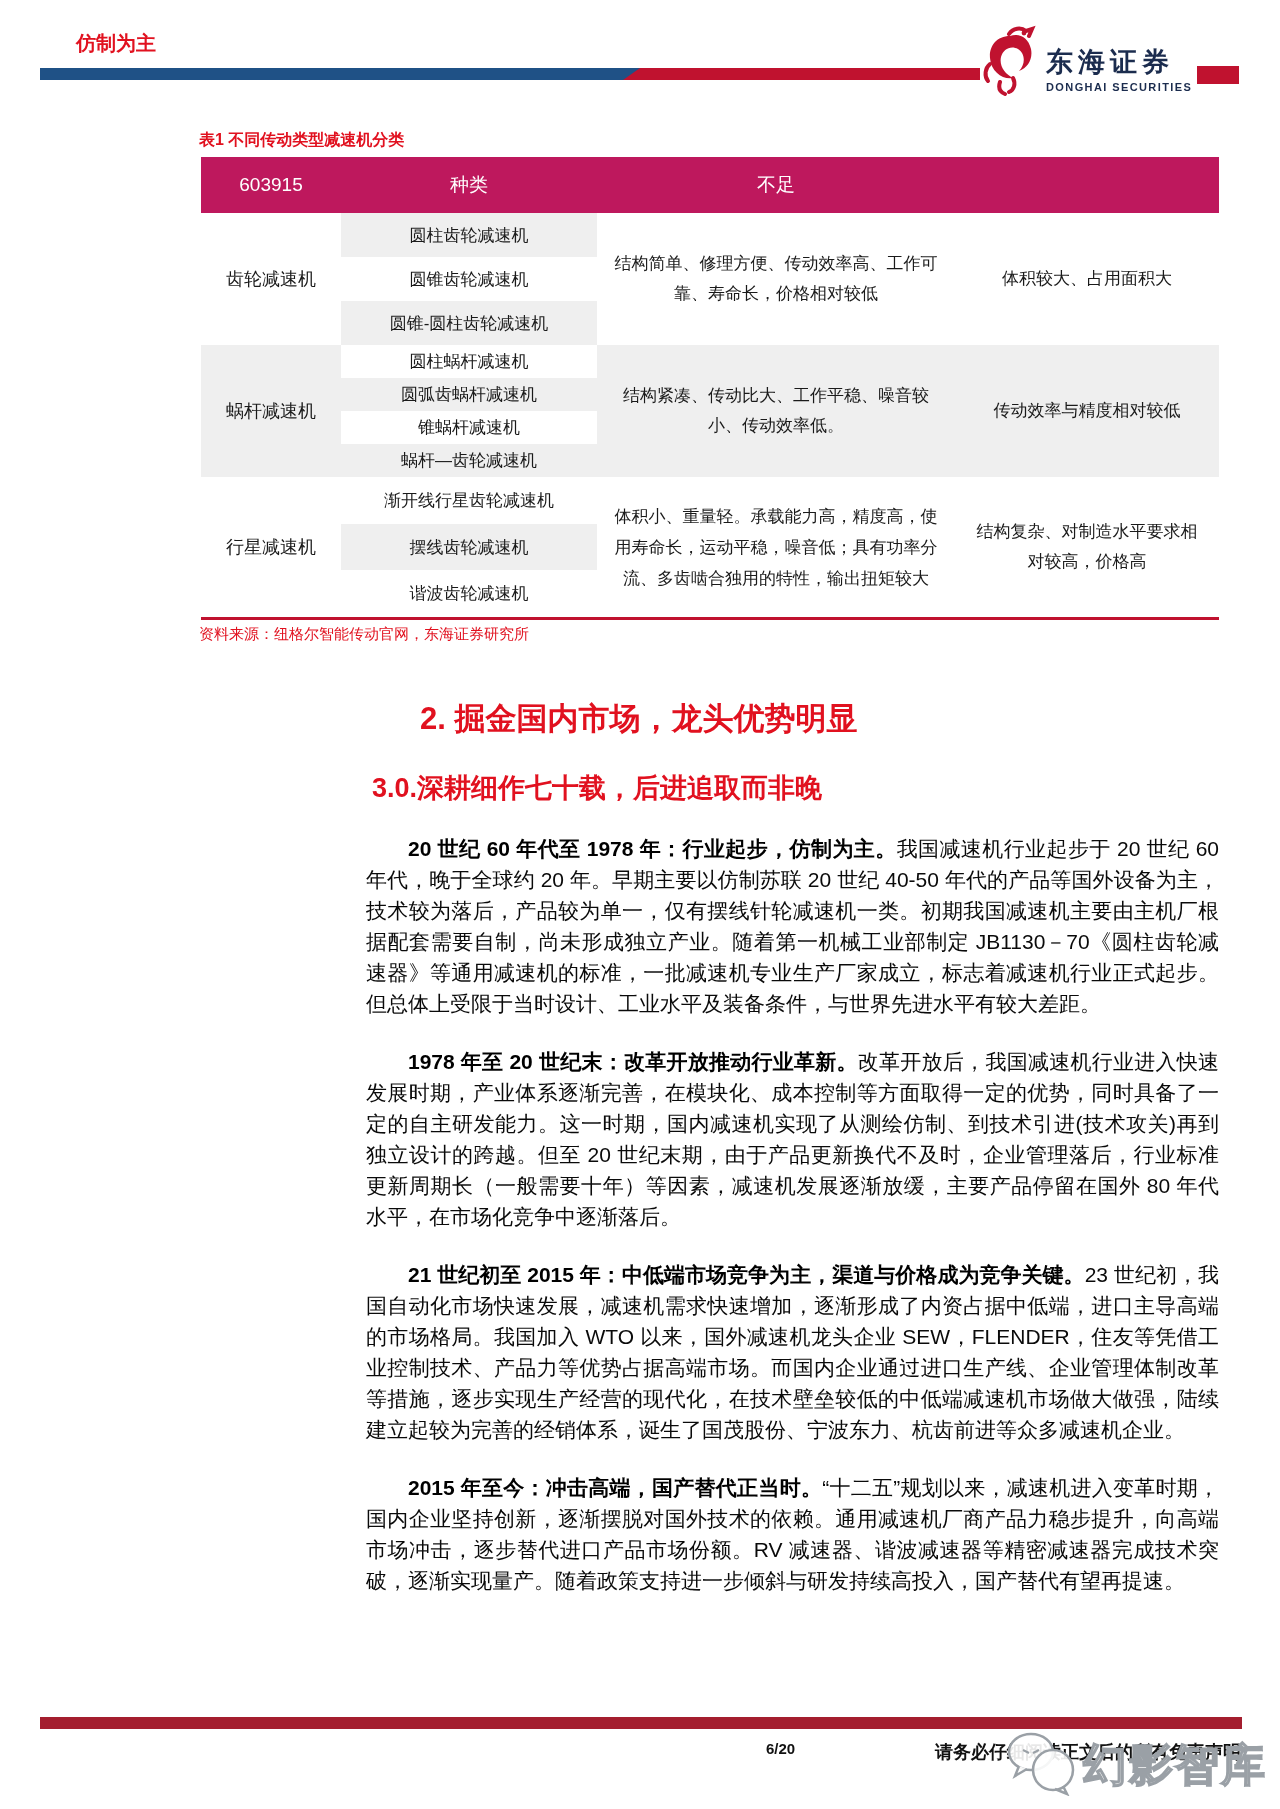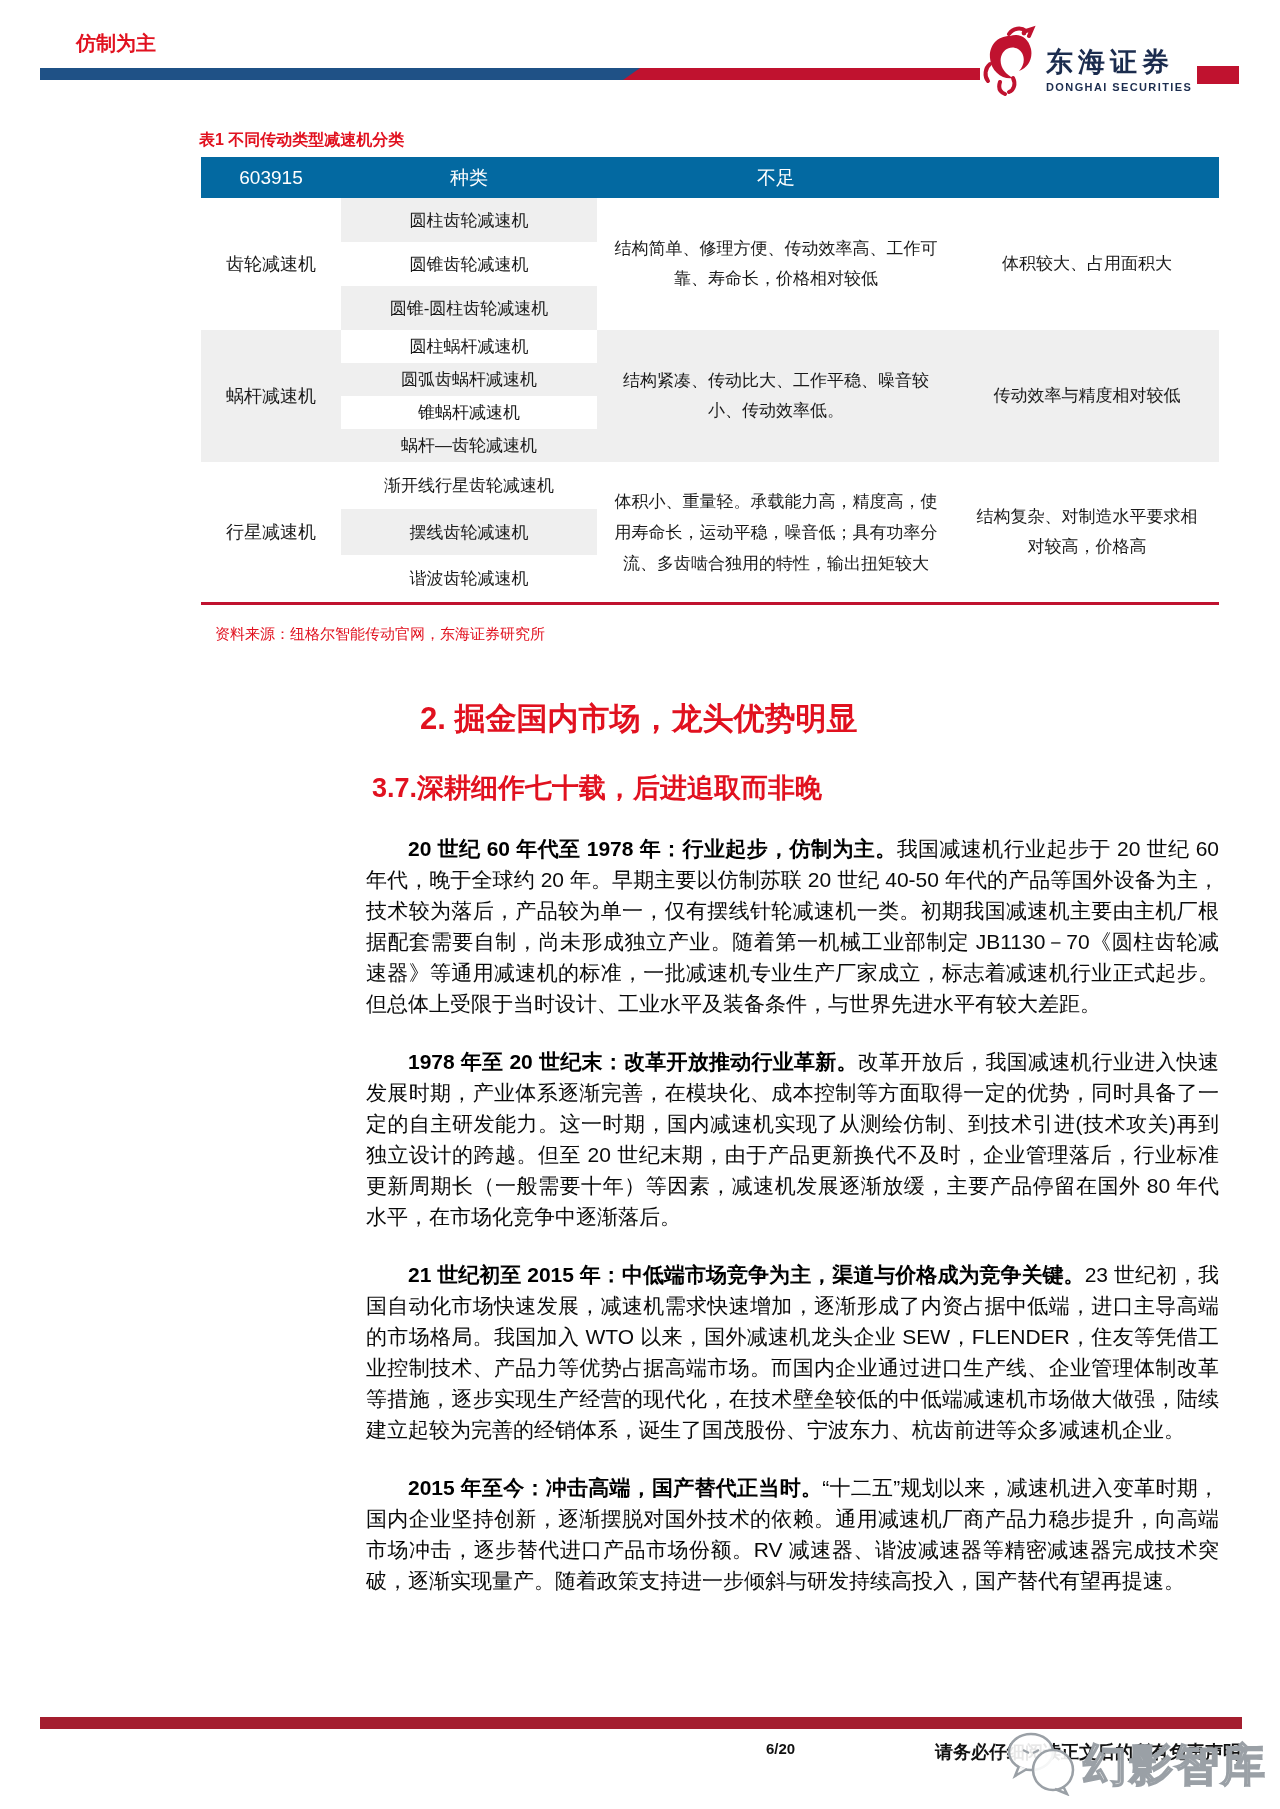--- a/index.html
+++ b/index.html
@@ -15,32 +15,32 @@
         display:flex;align-items:center;gap:8px;}
   .logo-text{display:flex;flex-direction:column;line-height:1;margin-top:17px;}
   .logo-cn{font-size:27px;font-weight:bold;color:#1B2C4E;letter-spacing:5px;white-space:nowrap;}
   .logo-en{font-size:11px;font-weight:bold;color:#1B2C4E;letter-spacing:1.4px;margin-top:6px;white-space:nowrap;}
   .logo-red-block{position:absolute;left:1197px;top:66px;width:42px;height:18px;background:#C0122F;}
 
   
   .table-title{position:absolute;left:199px;top:130px;font-size:16px;font-weight:bold;color:#E1111F;}
   .tbl{position:absolute;left:201px;top:157px;width:1018px;border-bottom:3px solid #C0122F;
        font-size:17px;color:#1a1a1a;}
-  .tbl-header{display:grid;grid-template-columns:140px 256px 358px 264px;height:41px;
-              background:#0369a1;color:#fff;font-size:19px;font-weight:500;}
+  .tbl-header{display:grid;grid-template-columns:140px 256px 358px 264px;height:56px;
+              background:#be185d;color:#fff;font-size:19px;font-weight:500;}
   .tbl-header div{display:flex;align-items:center;justify-content:center;}
   .tbl-group{display:grid;grid-template-columns:140px 256px 358px 264px;}
   .g1{height:132px;} .g2{height:132px;background:#EFEFEF;} .g3{height:140px;}
   .cell{display:flex;align-items:center;justify-content:center;text-align:center;line-height:30px;}
   .cat{font-size:18px;}
   .subcol{display:flex;flex-direction:column;}
   .subrow{flex:1;display:flex;align-items:center;justify-content:center;text-align:center;}
   .bg-g{background:#EFEFEF;} .bg-w{background:#FFFFFF;}
   .feat,.weak{padding:0 16px;}
-  .source-note{position:absolute;left:199px;top:625px;font-size:15px;color:#E1111F;margin-left:16px;}
+  .source-note{position:absolute;left:199px;top:625px;font-size:15px;color:#E1111F;}
 
   
   .h2{position:absolute;left:420px;top:698px;font-size:31px;font-weight:bold;color:#E1111F;}
   .h21{position:absolute;left:372px;top:770px;font-size:27px;font-weight:bold;color:#E1111F;}
 
   
   .body-text{position:absolute;left:366px;top:833px;width:853px;font-size:21px;line-height:31px;
              text-align:justify;color:#0a0a0a;}
   .body-text p{margin:0 0 27px 0;text-indent:42px;}
   .lead{font-weight:bold;color:#000;}
@@ -119,21 +119,21 @@
         <div class="subrow bg-g">摆线齿轮减速机</div>
         <div class="subrow bg-w">谐波齿轮减速机</div>
       </div>
       <div class="cell feat" style="line-height:31px;">体积小、重量轻。承载能力高，精度高，使用寿命长，运动平稳，噪音低；具有功率分流、多齿啮合独用的特性，输出扭矩较大</div>
       <div class="cell weak">结构复杂、对制造水平要求相对较高，价格高</div>
     </div>
   </div>
   <div class="source-note">资料来源：纽格尔智能传动官网，东海证券研究所</div>
 
   <div class="h2">2. 掘金国内市场，龙头优势明显</div>
-  <div class="h21">3.7.深耕细作七十载，后进追取而非晚</div>
+  <div class="h21">3.0.深耕细作七十载，后进追取而非晚</div>
 
   <div class="body-text">
     <p><span class="lead">20 世纪 60 年代至 1978 年：行业起步，仿制为主。</span><span>我国减速机行业起步于 20 世纪 60 年代，晚于全球约 20 年。早期主要以仿制苏联 20 世纪 40-50 年代的产品等国外设备为主，技术较为落后，产品较为单一，仅有摆线针轮减速机一类。初期我国减速机主要由主机厂根据配套需要自制，尚未形成独立产业。随着第一机械工业部制定 JB1130－70《圆柱齿轮减速器》等通用减速机的标准，一批减速机专业生产厂家成立，标志着减速机行业正式起步。但总体上受限于当时设计、工业水平及装备条件，与世界先进水平有较大差距。</span></p>
     <p><span class="lead">1978 年至 20 世纪末：改革开放推动行业革新。</span><span>改革开放后，我国减速机行业进入快速发展时期，产业体系逐渐完善，在模块化、成本控制等方面取得一定的优势，同时具备了一定的自主研发能力。这一时期，国内减速机实现了从测绘仿制、到技术引进(技术攻关)再到独立设计的跨越。但至 20 世纪末期，由于产品更新换代不及时，企业管理落后，行业标准更新周期长（一般需要十年）等因素，减速机发展逐渐放缓，主要产品停留在国外 80 年代水平，在市场化竞争中逐渐落后。</span></p>
     <p><span class="lead">21 世纪初至 2015 年：中低端市场竞争为主，渠道与价格成为竞争关键。</span><span>23 世纪初，我国自动化市场快速发展，减速机需求快速增加，逐渐形成了内资占据中低端，进口主导高端的市场格局。我国加入 WTO 以来，国外减速机龙头企业 SEW，FLENDER，住友等凭借工业控制技术、产品力等优势占据高端市场。而国内企业通过进口生产线、企业管理体制改革等措施，逐步实现生产经营的现代化，在技术壁垒较低的中低端减速机市场做大做强，陆续建立起较为完善的经销体系，诞生了国茂股份、宁波东力、杭齿前进等众多减速机企业。</span></p>
     <p><span class="lead">2015 年至今：冲击高端，国产替代正当时。</span><span>“十二五”规划以来，减速机进入变革时期，国内企业坚持创新，逐渐摆脱对国外技术的依赖。通用减速机厂商产品力稳步提升，向高端市场冲击，逐步替代进口产品市场份额。RV 减速器、谐波减速器等精密减速器完成技术突破，逐渐实现量产。随着政策支持进一步倾斜与研发持续高投入，国产替代有望再提速。</span></p>
   </div>
 
   <div class="footer-bar"></div>
   <div class="page-num">6/20</div>

